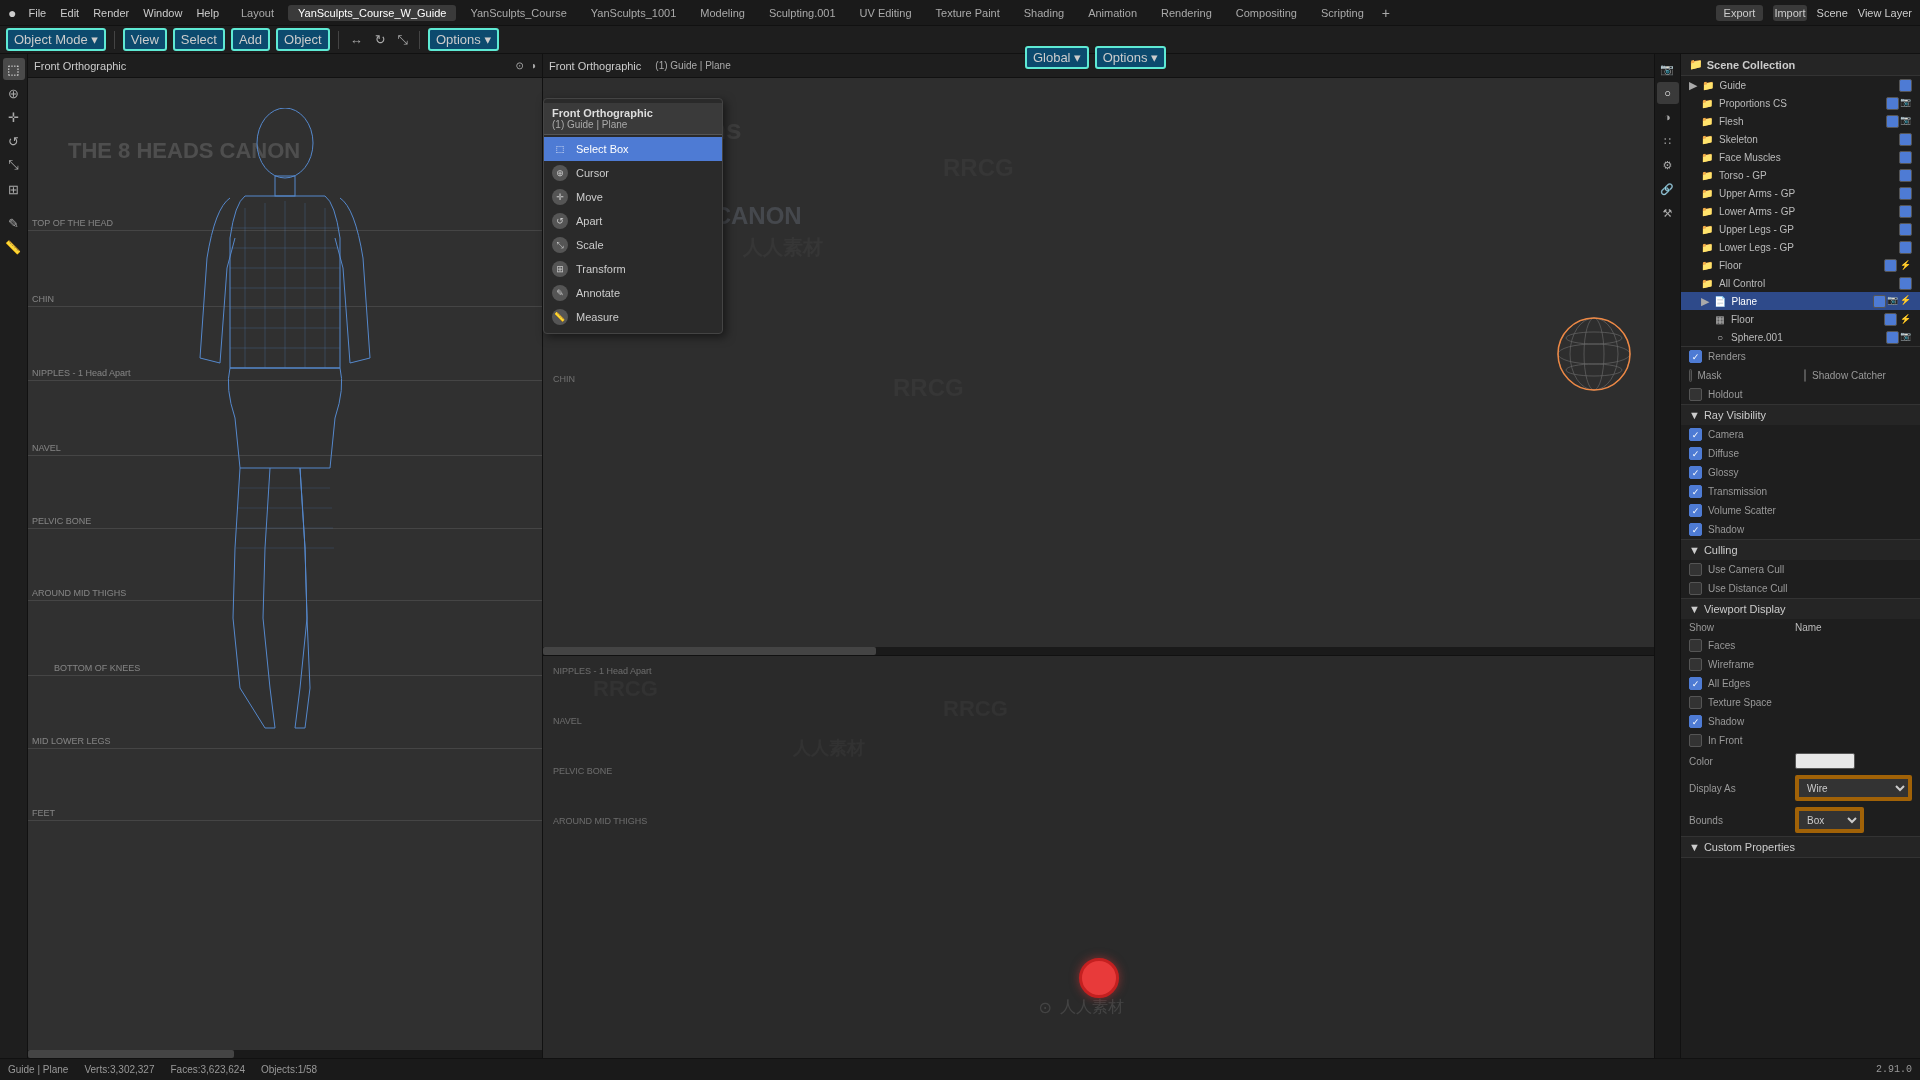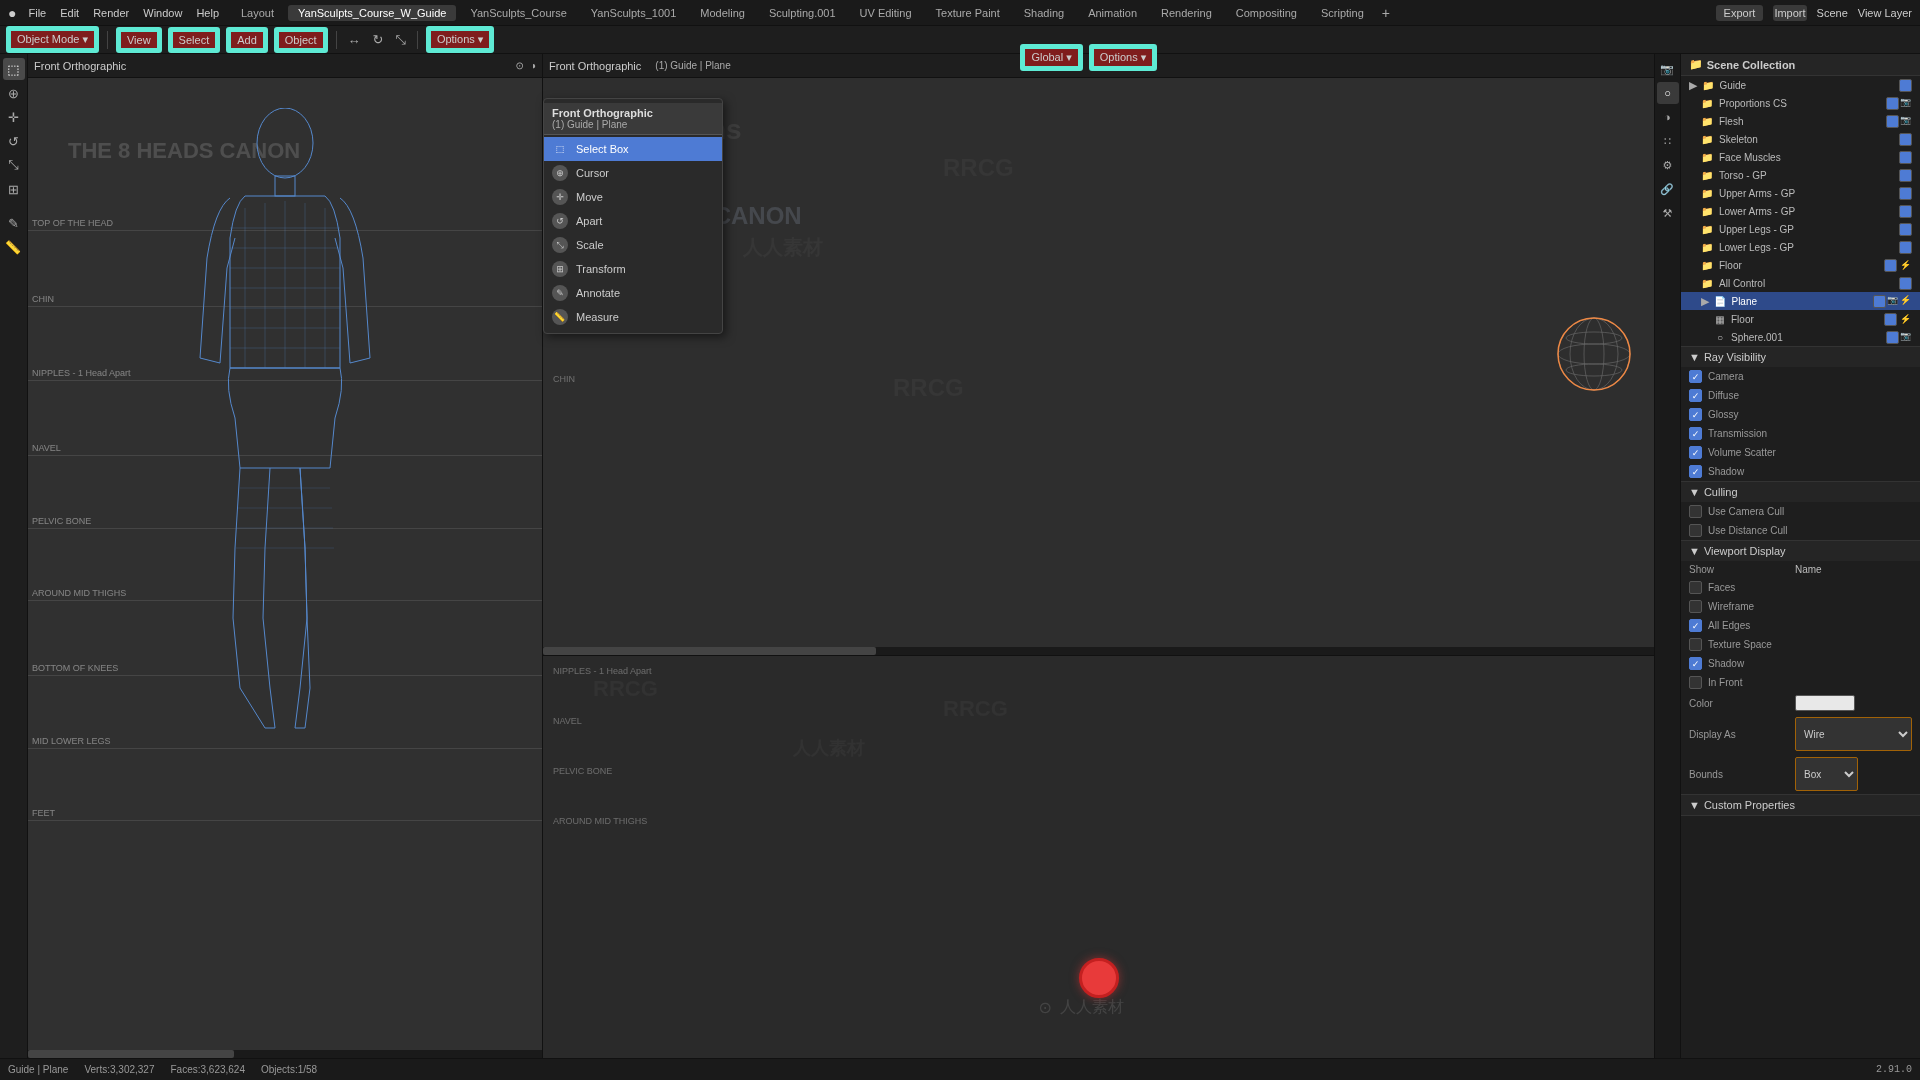--- a/index.html
+++ b/index.html
@@ -75,25 +75,25 @@
       padding: 0 6px;
       gap: 6px;
       position: absolute;
       top: 26px;
       left: 0;
       z-index: 100;
       border-bottom: 1px solid #111;
     }
     .toolbar-btn {
       padding: 2px 6px;
-      background: #7f1d1d;
-      border: 5px solid #5eead4;
+      background: #0c4a6e;
+      border: 2px solid #5eead4;
       border-radius: 3px;
       color: #ccc;
-      font-size: 11px;
+      font-size: 13px;
       cursor: pointer;
       white-space: nowrap;
     }
     .toolbar-divider {
       width: 1px;
       height: 18px;
       background: #444;
       margin: 0 2px;
     }
 
@@ -385,26 +385,26 @@
       justify-content: center;
       font-size: 9px;
       cursor: pointer;
     }
     .prop-checkbox.checked { background: #4e7bd4; border-color: #4e7bd4; color: #fff; }
     .prop-checkbox.checked::after { content: '✓'; }
 
     .prop-select {
       flex: 1;
       background: #333;
-      border: 1px solid #a16207;
+      border: 4px solid #a16207;
       border-radius: 2px;
       color: #ccc;
       font-size: 10px;
       padding: 1px 4px;
-      height: 34px;
+      height: 26px;
     }
 
     .color-swatch {
       width: 60px;
       height: 16px;
       background: #e8e8e8;
       border-radius: 2px;
       border: 1px solid #555;
     }
 
@@ -631,21 +631,21 @@
 
         <div class="guide-label" style="top: 365px;">NAVEL</div>
         <div class="guide-line" style="top: 377px;"></div>
 
         <div class="guide-label" style="top: 438px;">PELVIC BONE</div>
         <div class="guide-line" style="top: 450px;"></div>
 
         <div class="guide-label" style="top: 510px;">AROUND MID THIGHS</div>
         <div class="guide-line" style="top: 522px;"></div>
 
-        <div class="guide-label" style="top: 585px;">BOTTOM OF KNEES</div>
+        <div class="guide-label" style="top: 585px; margin-left: 22px;">BOTTOM OF KNEES</div>
         <div class="guide-line" style="top: 597px;"></div>
 
         <div class="guide-label" style="top: 658px;">MID LOWER LEGS</div>
         <div class="guide-line" style="top: 670px;"></div>
 
         <div class="guide-label" style="top: 730px;">FEET</div>
         <div class="guide-line" style="top: 742px;"></div>
 
         <svg class="body-svg" width="200" height="660" viewBox="0 0 200 660">
 
@@ -917,20 +917,36 @@
           <span class="scene-item-label">Sphere.001</span>
           <div class="scene-item-icons">
             <div class="vis-checkbox checked"></div>
             <span style="font-size:9px;color:#aaa;">📷</span>
           </div>
         </div>
       </div>
 
       <div class="properties-panel">
 
+        <div class="prop-section">
+          <div class="prop-row">
+            <div class="prop-checkbox checked"></div>
+            <label>Renders</label>
+          </div>
+          <div class="prop-row">
+            <div class="prop-checkbox"></div>
+            <label>Mask</label>
+            <div class="prop-checkbox"></div>
+            <label style="font-size:10px;color:#999;">Shadow Catcher</label>
+          </div>
+          <div class="prop-row">
+            <div class="prop-checkbox"></div>
+            <label>Holdout</label>
+          </div>
+        </div>
 
         <div class="prop-section">
           <div class="prop-section-header">
             <span>▼</span>
             <span>Ray Visibility</span>
           </div>
           <div class="prop-row">
             <div class="prop-checkbox checked"></div>
             <label>Camera</label>
           </div>

